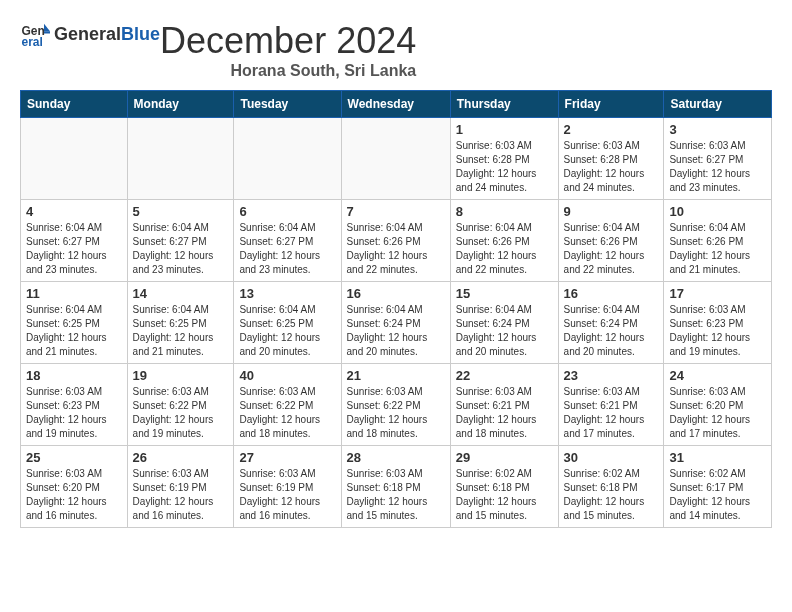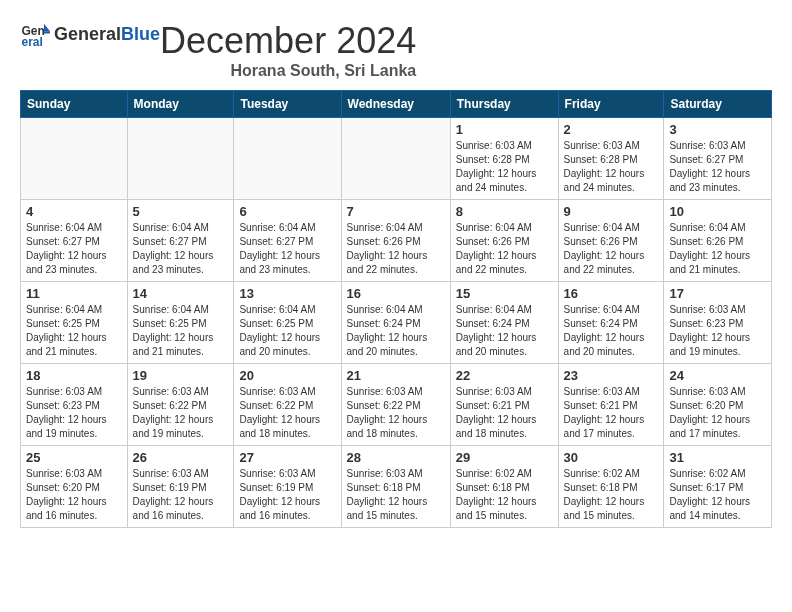--- a/index.html
+++ b/index.html
@@ -257,21 +257,21 @@
 and 19 minutes.</div>
         </td>
         <td>
           <div class="day-num">19</div>
           <div class="day-info" style="white-space: pre-line;">Sunrise: 6:03 AM
 Sunset: 6:22 PM
 Daylight: 12 hours
 and 19 minutes.</div>
         </td>
         <td>
-          <div class="day-num">20</div>
+          <div class="day-num">40</div>
           <div class="day-info" style="white-space: pre-line;">Sunrise: 6:03 AM
 Sunset: 6:22 PM
 Daylight: 12 hours
 and 18 minutes.</div>
         </td>
         <td>
           <div class="day-num">21</div>
           <div class="day-info" style="white-space: pre-line;">Sunrise: 6:03 AM
 Sunset: 6:22 PM
 Daylight: 12 hours

